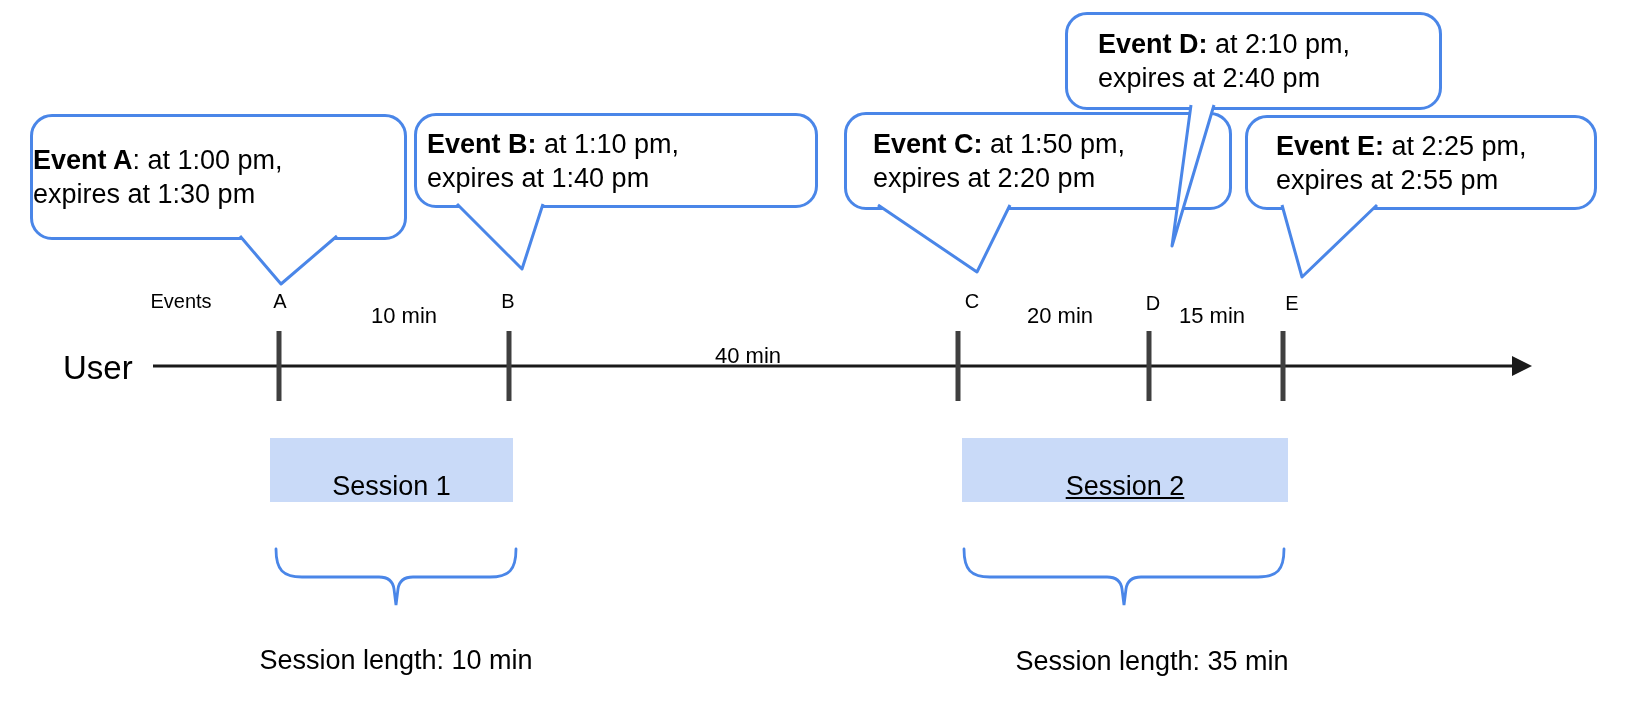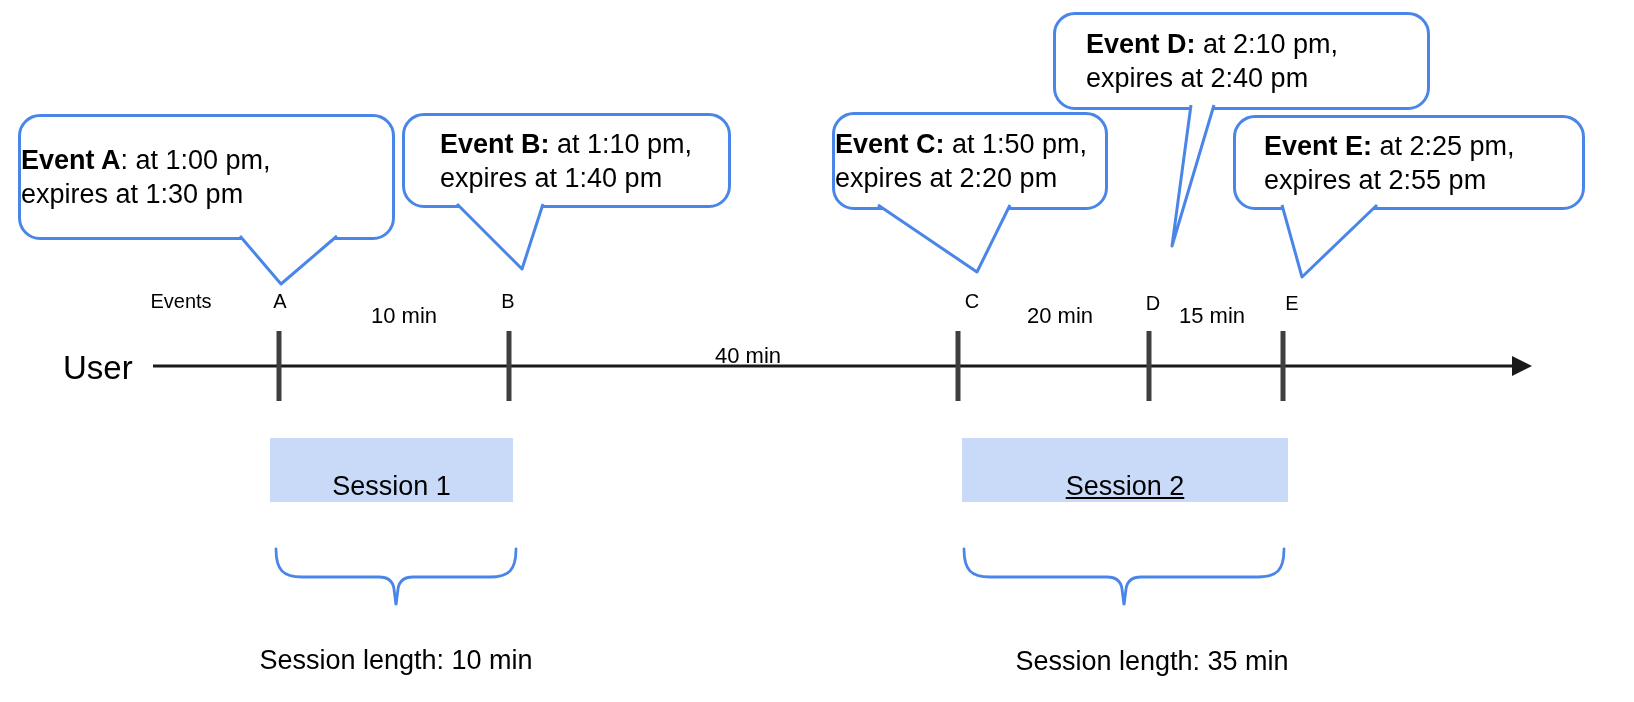--- a/index.html
+++ b/index.html
@@ -15,21 +15,21 @@
   .canvas{position:relative;width:1634px;height:702px;background:#ffffff;overflow:hidden;}
 
   .bubble{
     position:absolute;
     border:3px solid var(--callout-border);
     border-radius:22px;
     background:#ffffff;
     box-sizing:border-box;
     display:flex;flex-direction:column;justify-content:center;
     z-index:1;
-    font-size:27px;line-height:34px;color:var(--text);
+    font-size:27px;line-height:34px;color:var(--text);margin-left:12px;
   }
   .bubble .ln{white-space:nowrap;}
   .bubble .b{font-weight:bold;}
 
   .overlay{position:absolute;left:0;top:0;z-index:3;pointer-events:none;}
 
   .tail{fill:#ffffff;stroke:var(--callout-border);stroke-width:3;stroke-linejoin:round;}
   .brace{fill:none;stroke:var(--brace);stroke-width:2.8;stroke-linecap:round;}
   .tl-line{stroke:var(--timeline);stroke-width:3;}
   .tl-arrow{fill:var(--timeline);}
@@ -50,26 +50,26 @@
 </head>
 <body>
 
 <div class="canvas">
 
   <div class="bubble" style="left:18px;top:114px;width:377px;height:126px;">
     <div class="ln"><span class="b">Event A</span><span>: at 1:00 pm,</span></div>
     <div class="ln">expires at 1:30 pm</div>
   </div>
 
-  <div class="bubble" style="left:402px;top:113px;width:329px;height:95px;padding-left:35px;">
+  <div class="bubble" style="left:402px;top:113px;width:404px;height:95px;padding-left:10px;">
     <div class="ln"><span class="b">Event B:</span><span> at 1:10 pm,</span></div>
     <div class="ln">expires at 1:40 pm</div>
   </div>
 
-  <div class="bubble" style="left:832px;top:112px;width:276px;height:98px;">
+  <div class="bubble" style="left:832px;top:112px;width:388px;height:98px;padding-left:26px;">
     <div class="ln"><span class="b">Event C:</span><span> at 1:50 pm,</span></div>
     <div class="ln">expires at 2:20 pm</div>
   </div>
 
   <div class="bubble" style="left:1053px;top:12px;width:377px;height:98px;padding-left:30px;">
     <div class="ln"><span class="b">Event D:</span><span> at 2:10 pm,</span></div>
     <div class="ln">expires at 2:40 pm</div>
   </div>
 
   <div class="bubble" style="left:1233px;top:115px;width:352px;height:95px;padding-left:28px;">

